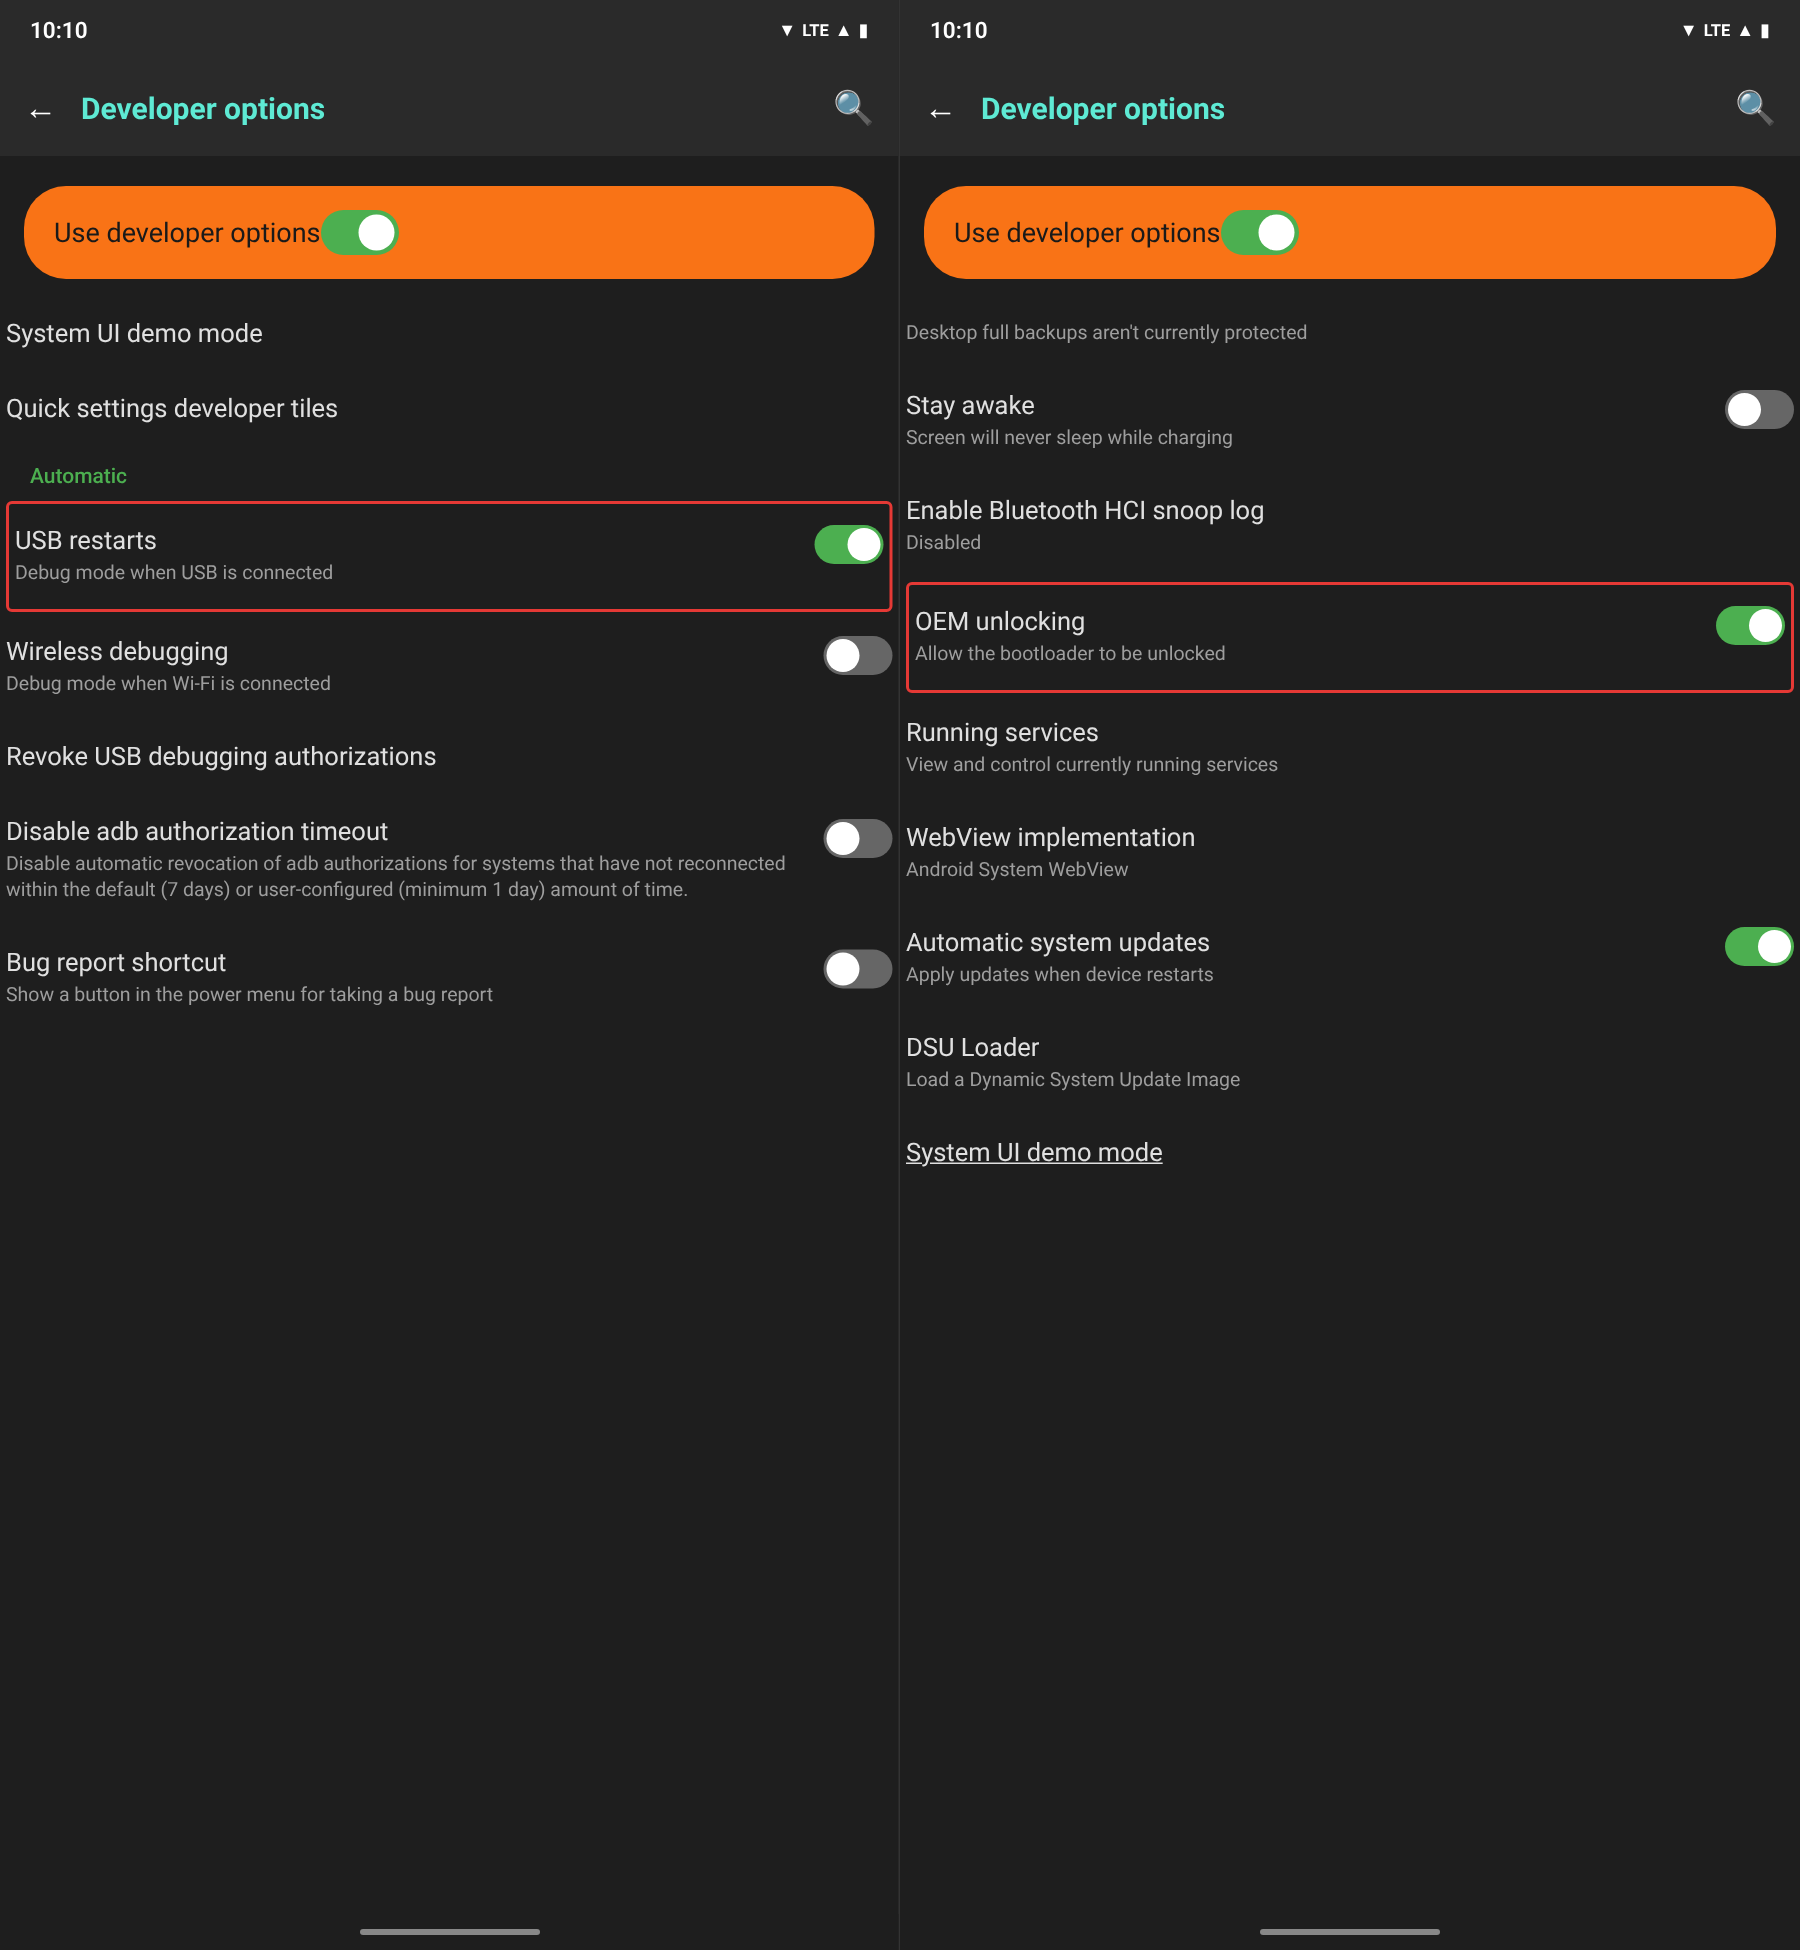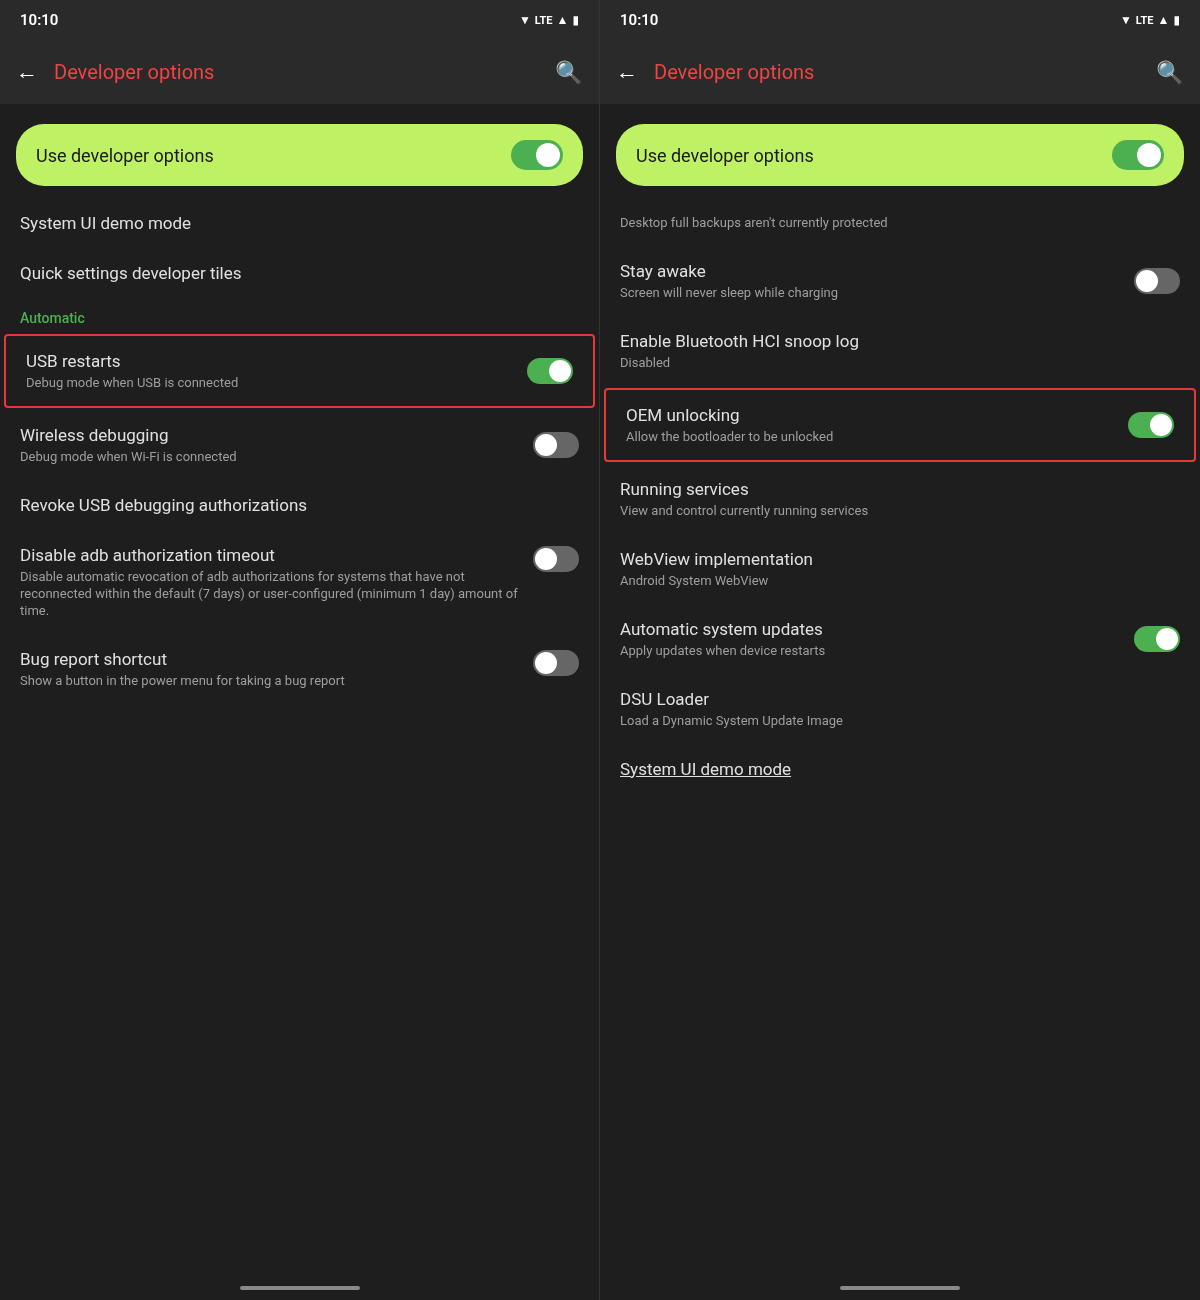--- a/index.html
+++ b/index.html
@@ -50,48 +50,47 @@
     .app-bar {
       display: flex;
       align-items: center;
       padding: 0 16px;
       height: 64px;
       background: #2a2a2a;
       gap: 16px;
     }
 
     .app-bar-title {
-      color: #ef4444;
+      color: #5eead4;
       font-size: 20px;
-      font-weight: 400;
+      font-weight: 700;
       flex: 1;
     }
 
     .app-bar-icon {
       color: #fff;
       font-size: 22px;
       cursor: pointer;
     }
 
     
     .content {
       flex: 1;
       overflow: hidden;
       padding: 8px 0;
     }
 
     
     .dev-options-toggle {
       margin: 12px 16px;
-      background: #bef264;
+      background: #f97316;
       border-radius: 28px;
       padding: 16px 20px;
       display: flex;
       align-items: center;
-      justify-content: space-between;
     }
 
     .dev-options-label {
       font-size: 18px;
       color: #1a1a1a;
       font-weight: 400;
     }
 
     
     .toggle {
@@ -124,23 +123,23 @@
     .toggle.on .toggle-thumb {
       transform: translateX(22px);
     }
 
     .toggle.off .toggle-thumb {
       transform: translateX(0);
     }
 
     
     .settings-item {
-      padding: 14px 20px;
-      display: flex;
-      align-items: center;
+      padding: 14px 4px;
+      display: flex;
+      align-items: flex-start;
       justify-content: space-between;
       cursor: pointer;
     }
 
     .settings-item.highlighted {
       border: 2px solid #e53935;
       margin: 2px 4px;
       border-radius: 4px;
     }
 

